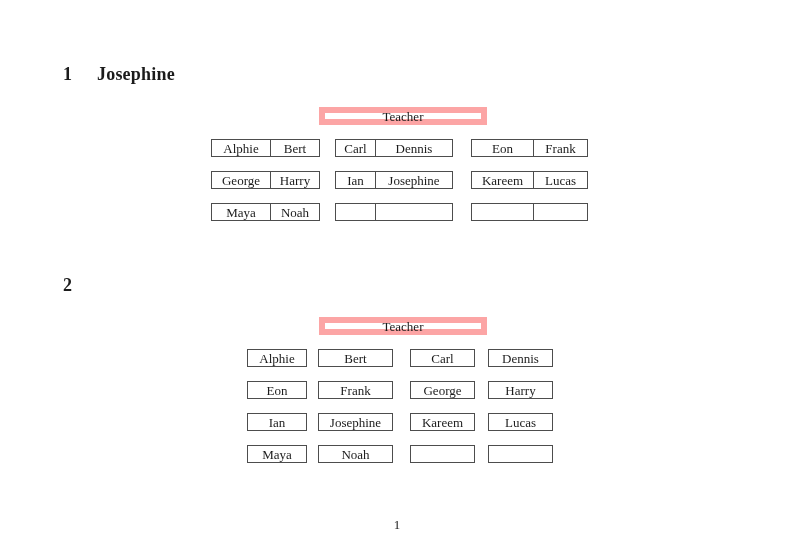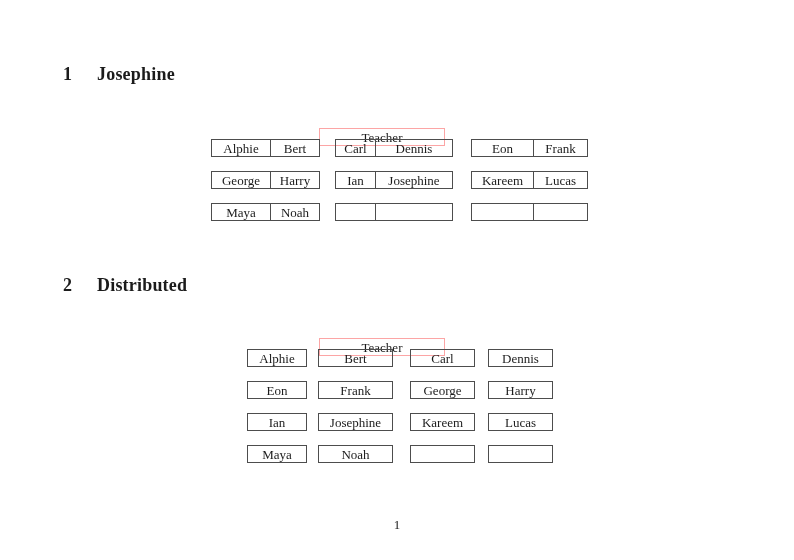--- a/index.html
+++ b/index.html
@@ -18,25 +18,25 @@
     font-size:18px;
     line-height:20px;
     letter-spacing:0.2px;
   }
   .heading .num{display:inline-block;width:34px;}
   #heading-1{left:63px;top:64px;}
   #heading-2{left:63px;top:275px;}
 
   .teacher{
     position:absolute;
-    width:126px;height:18px;
-    border:1px solid #fca5a5;
+    width:168px;height:18px;
+    border:6px solid #fca5a5;
     box-sizing:border-box;
     display:flex;align-items:center;justify-content:center;
-    font-size:13px;line-height:13px;margin-top:21px;
+    font-size:13px;line-height:13px;
   }
   #teacher-1{left:319px;top:107px;}
   #teacher-2{left:319px;top:317px;}
 
   
   .desk{
     position:absolute;
     height:18px;
     border:1px solid #4d4d4d;
     box-sizing:border-box;
@@ -124,21 +124,20 @@
     <span class="seat"></span>
     <span class="seat"></span>
   </div>
   <div class="desk c3 r3">
     <span class="seat"></span>
     <span class="seat"></span>
   </div>
 
   <div class="heading" id="heading-2">
     <span class="num">2</span>
-    <span class="ttl">Distributed</span>
   </div>
 
   <div class="teacher" id="teacher-2">
     <span>Teacher</span>
   </div>
 
   <div class="box d1 q1">Alphie</div>
   <div class="box d2 q1">Bert</div>
   <div class="box d3 q1">Carl</div>
   <div class="box d4 q1">Dennis</div>

